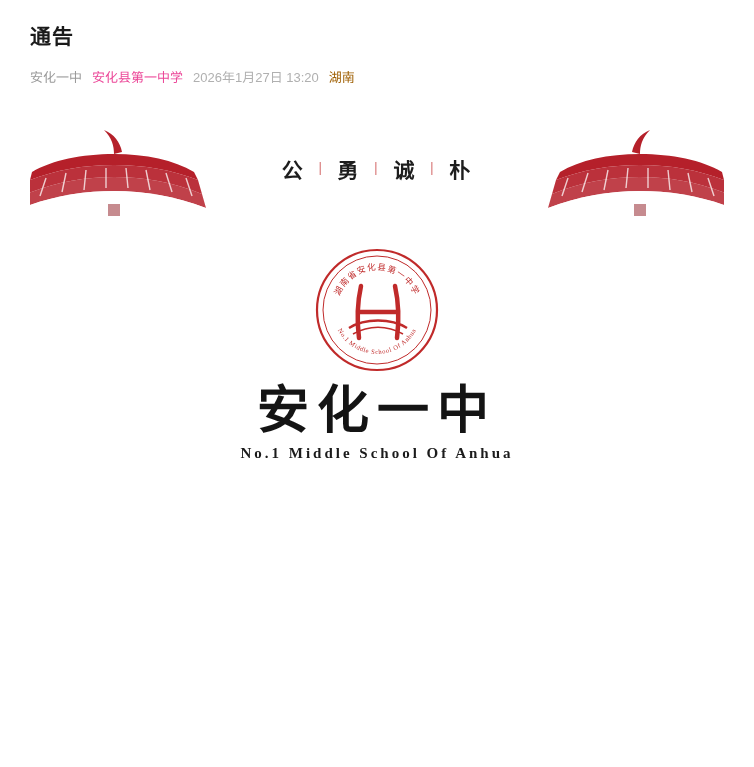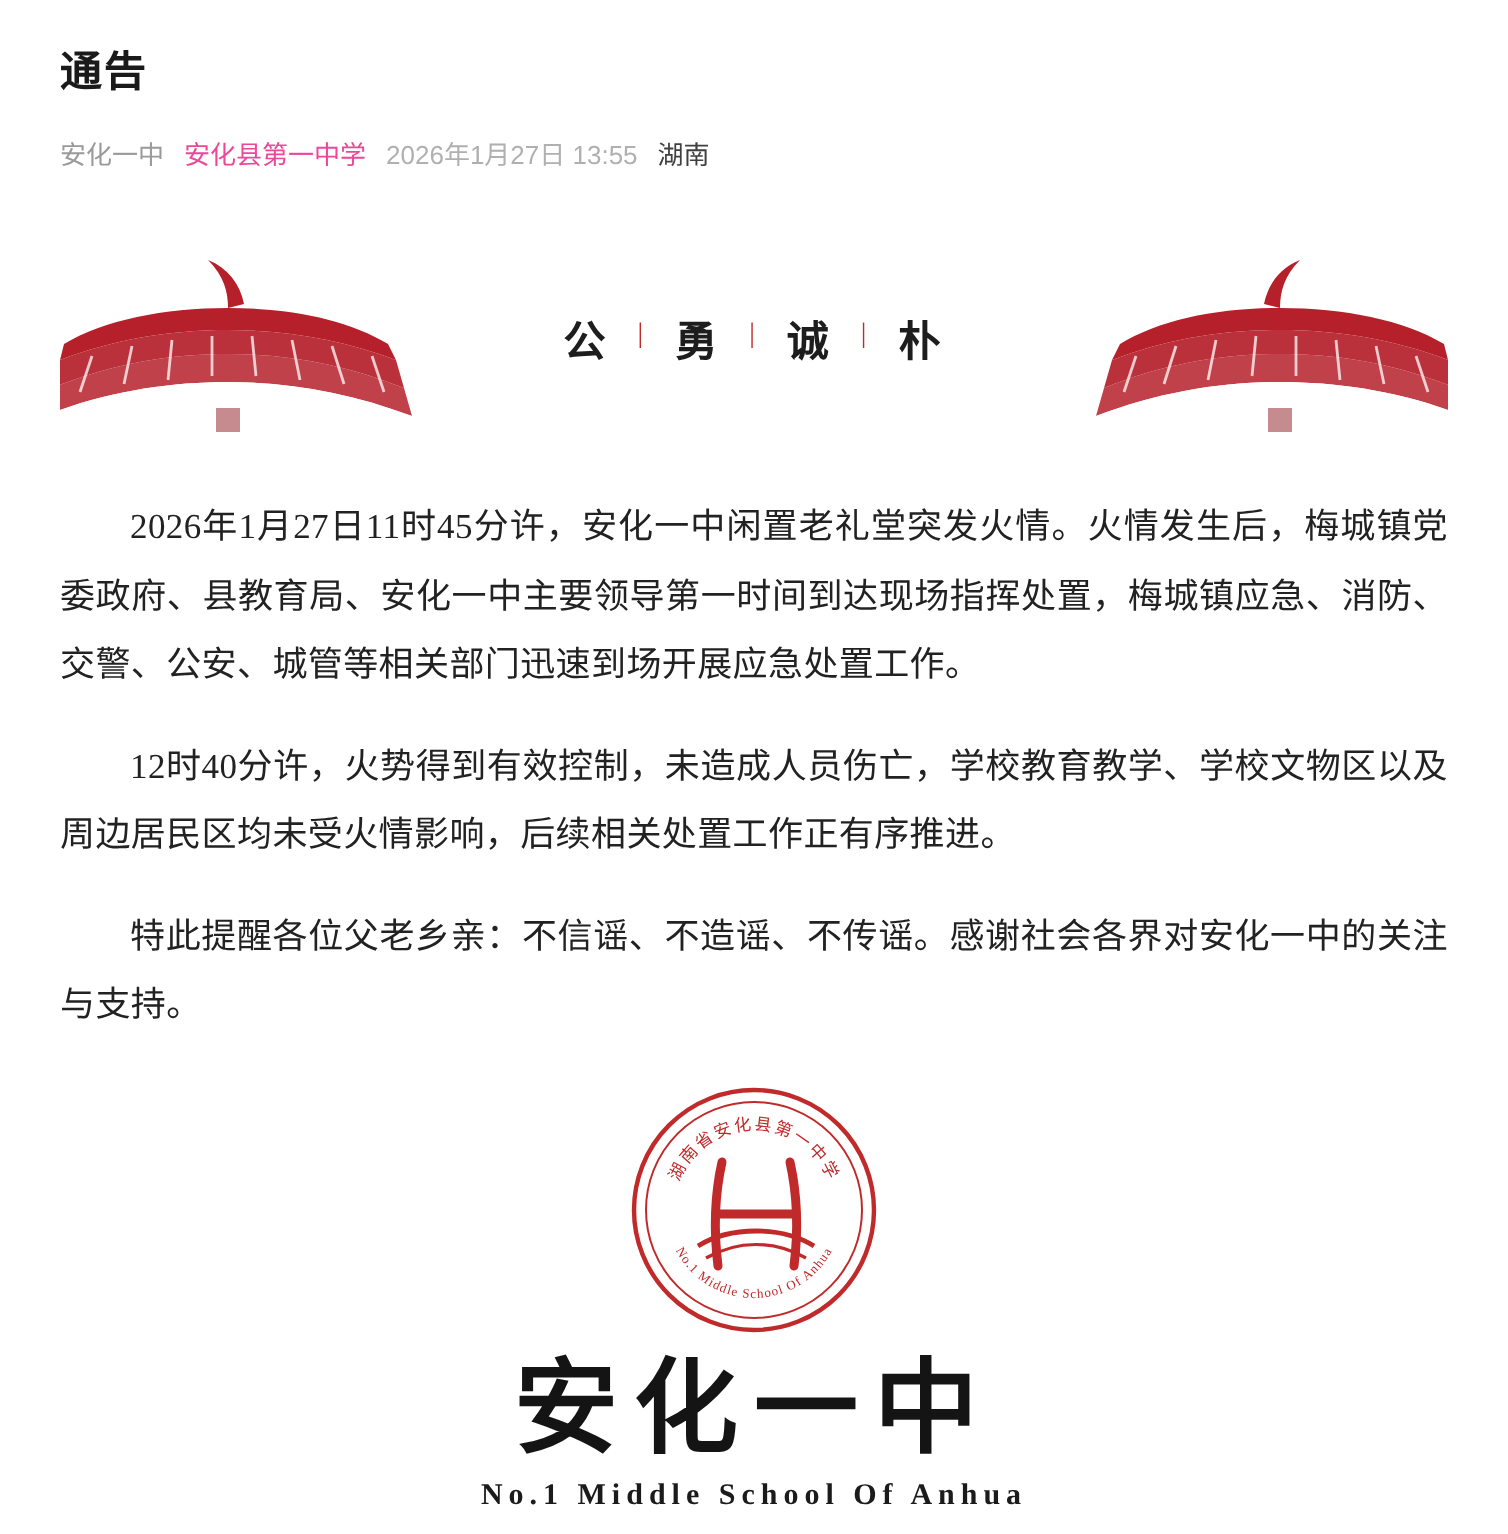--- a/index.html
+++ b/index.html
@@ -42,21 +42,21 @@
   .meta-author {
     color: #9a9a9a;
   }
   .meta-account {
     color: #ec4899;
   }
   .meta-time {
     color: #b0b0b0;
   }
   .meta-loc {
-    color: #404040;
+    color: #a16207;
   }
 
   
   .banner {
     margin-top: 28px;
     height: 110px;
     position: relative;
     display: flex;
     align-items: center;
     justify-content: center;
@@ -137,21 +137,21 @@
 </head>
 <body>
 
 <div class="page">
 
   <h1 class="article-title">通告</h1>
 
   <div class="meta-row">
     <span class="meta-author">安化一中</span>
     <span class="meta-account">安化县第一中学</span>
-    <span class="meta-time">2026年1月27日 13:55</span>
+    <span class="meta-time">2026年1月27日 13:20</span>
     <span class="meta-loc">湖南</span>
   </div>
 
   <div class="banner">
     <svg class="roof left" viewBox="0 0 190 96">
       <g fill="#b5202a">
         <path d="M10 52 C30 40 60 34 92 34 C124 34 152 40 172 52 L176 60 C150 50 122 45 92 45 C62 45 34 50 8 60 Z"></path>
         <path d="M92 34 C92 26 90 18 82 10 C92 14 98 22 100 32 Z"></path>
         <path d="M8 60 C34 50 62 45 92 45 C122 45 150 50 176 60 L180 74 C150 62 122 57 92 57 C62 57 34 62 4 74 Z" opacity="0.92"></path>
         <path d="M4 74 C34 62 62 57 92 57 C122 57 150 62 180 74 L184 88 C152 76 122 71 92 71 C62 71 30 76 0 88 Z" opacity="0.85"></path>
@@ -203,25 +203,20 @@
           <path d="M124 50 L128 70"></path>
         <path d="M144 53 L150 72"></path>
           <path d="M164 58 L170 76"></path>
       </g>
       <g fill="#8e1820">
         <path d="M86 84 h12 v12 h-12 z" opacity="0.5"></path>
       </g>
     </svg>
   </div>
 
-  <div class="content">
-    <p class="para">2026年1月27日11时45分许，安化一中闲置老礼堂突发火情。火情发生后，梅城镇党委政府、县教育局、安化一中主要领导第一时间到达现场指挥处置，梅城镇应急、消防、交警、公安、城管等相关部门迅速到场开展应急处置工作。</p>
-    <p class="para">12时40分许，火势得到有效控制，未造成人员伤亡，学校教育教学、学校文物区以及周边居民区均未受火情影响，后续相关处置工作正有序推进。</p>
-    <p class="para">特此提醒各位父老乡亲：不信谣、不造谣、不传谣。感谢社会各界对安化一中的关注与支持。</p>
-  </div>
 
   <div class="logo-block">
     <svg class="crest" viewBox="0 0 128 128">
       <circle cx="64" cy="64" r="60" fill="#ffffff" stroke="#c02a2a" stroke-width="2.2"></circle>
       <circle cx="64" cy="64" r="54" fill="#ffffff" stroke="#c02a2a" stroke-width="1"></circle>
       <path id="crestTop" d="M24 64 A40 40 0 0 1 104 64" fill="none"></path>
       <text font-family="Liberation Serif, serif" font-size="8.5" fill="#c02a2a" letter-spacing="1.2">
         <textPath href="#crestTop" startOffset="50%" text-anchor="middle">湖南省安化县第一中学</textPath>
       </text>
       <path id="crestBottom" d="M20 64 A44 44 0 0 0 108 64" fill="none"></path>

